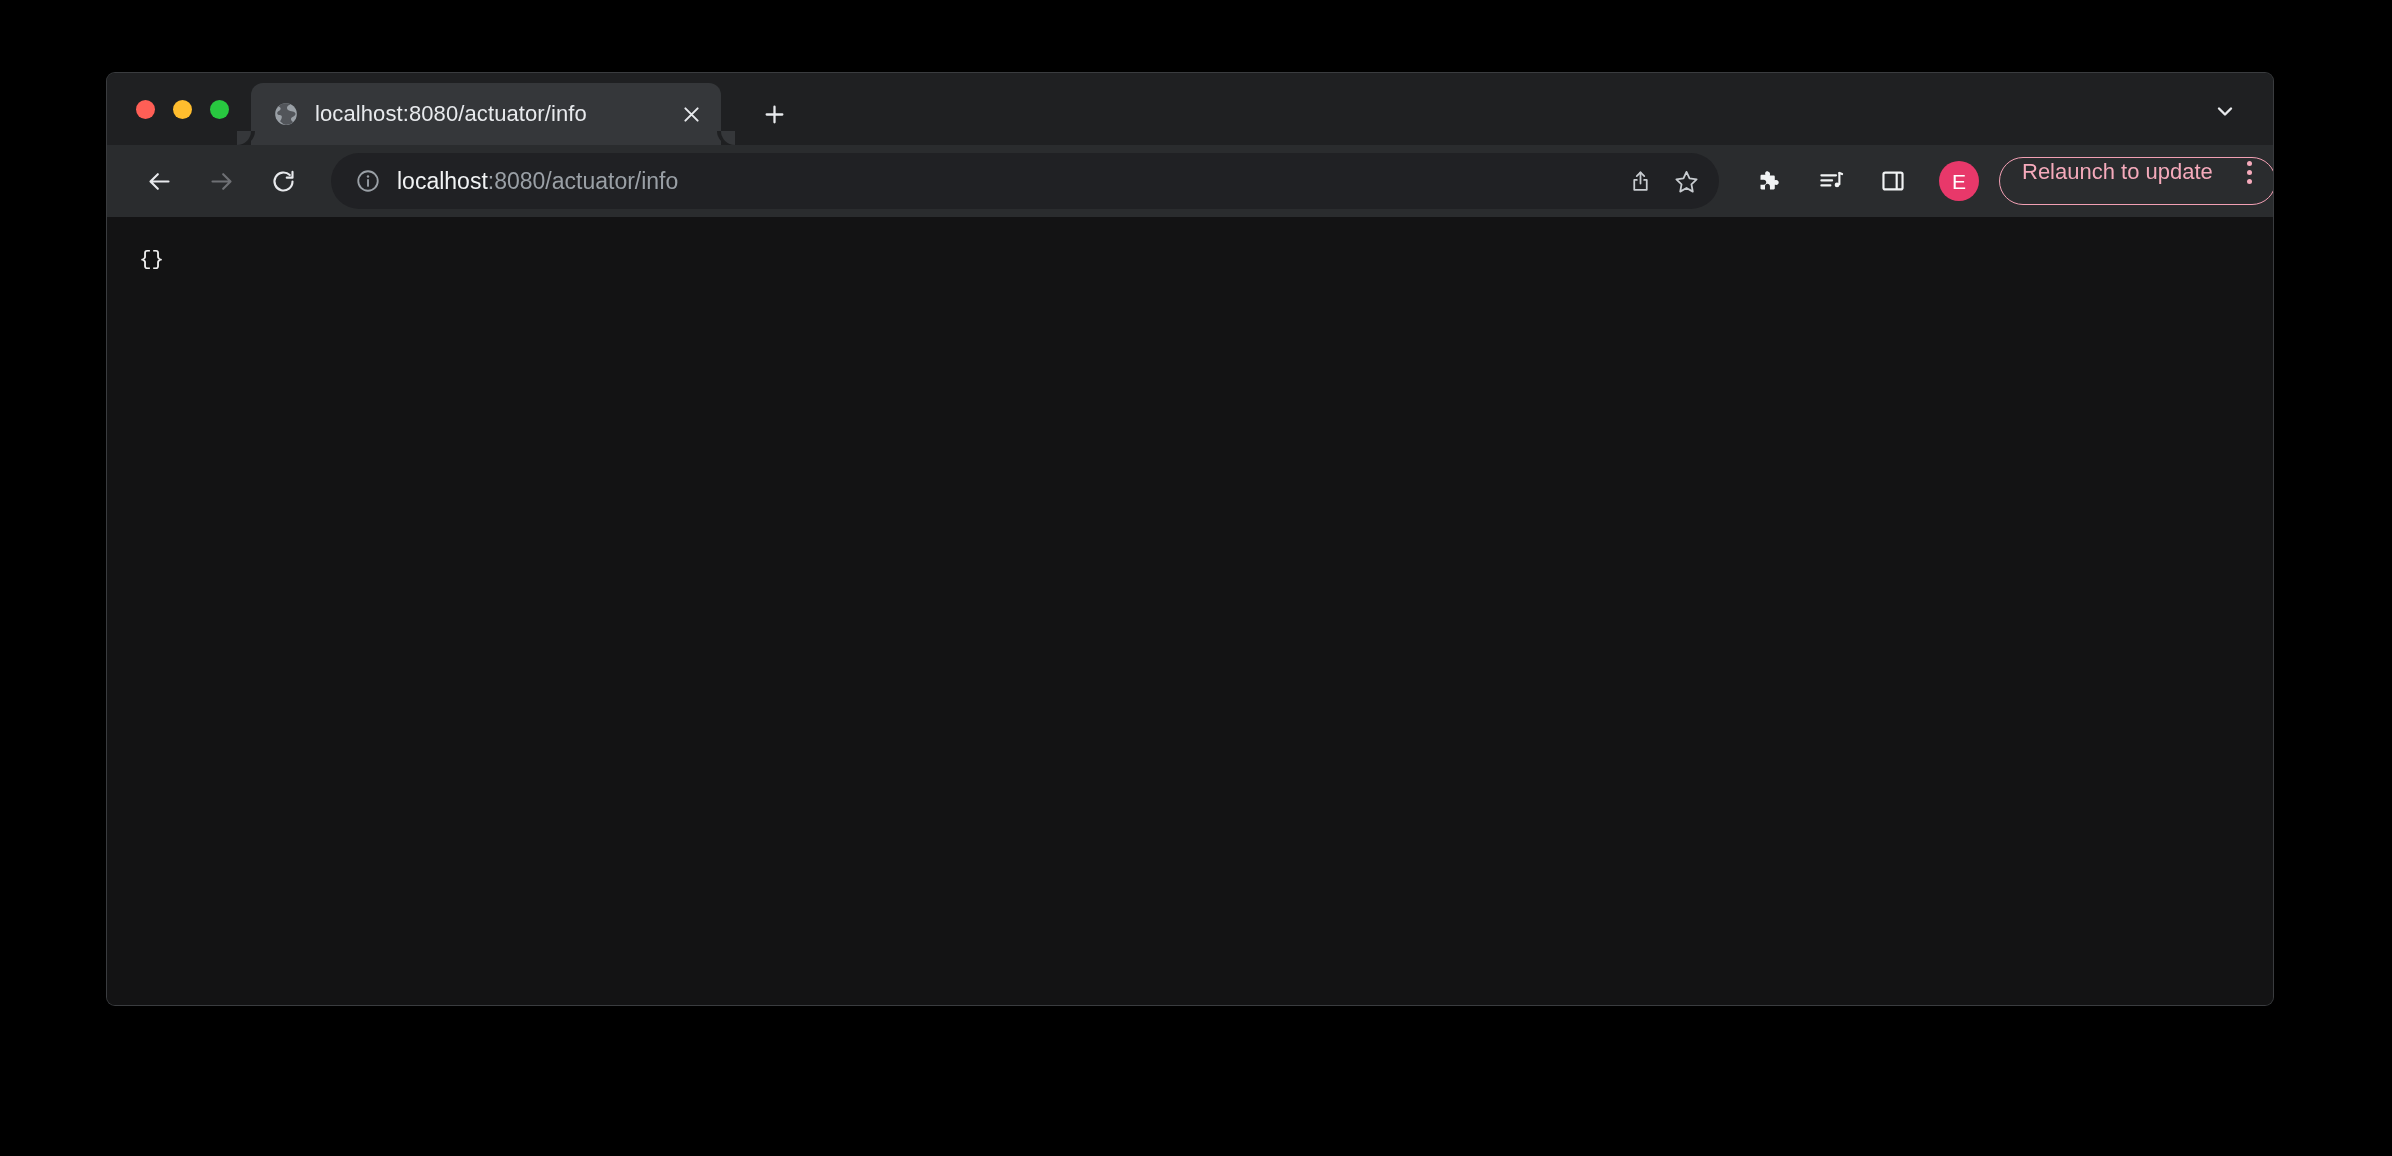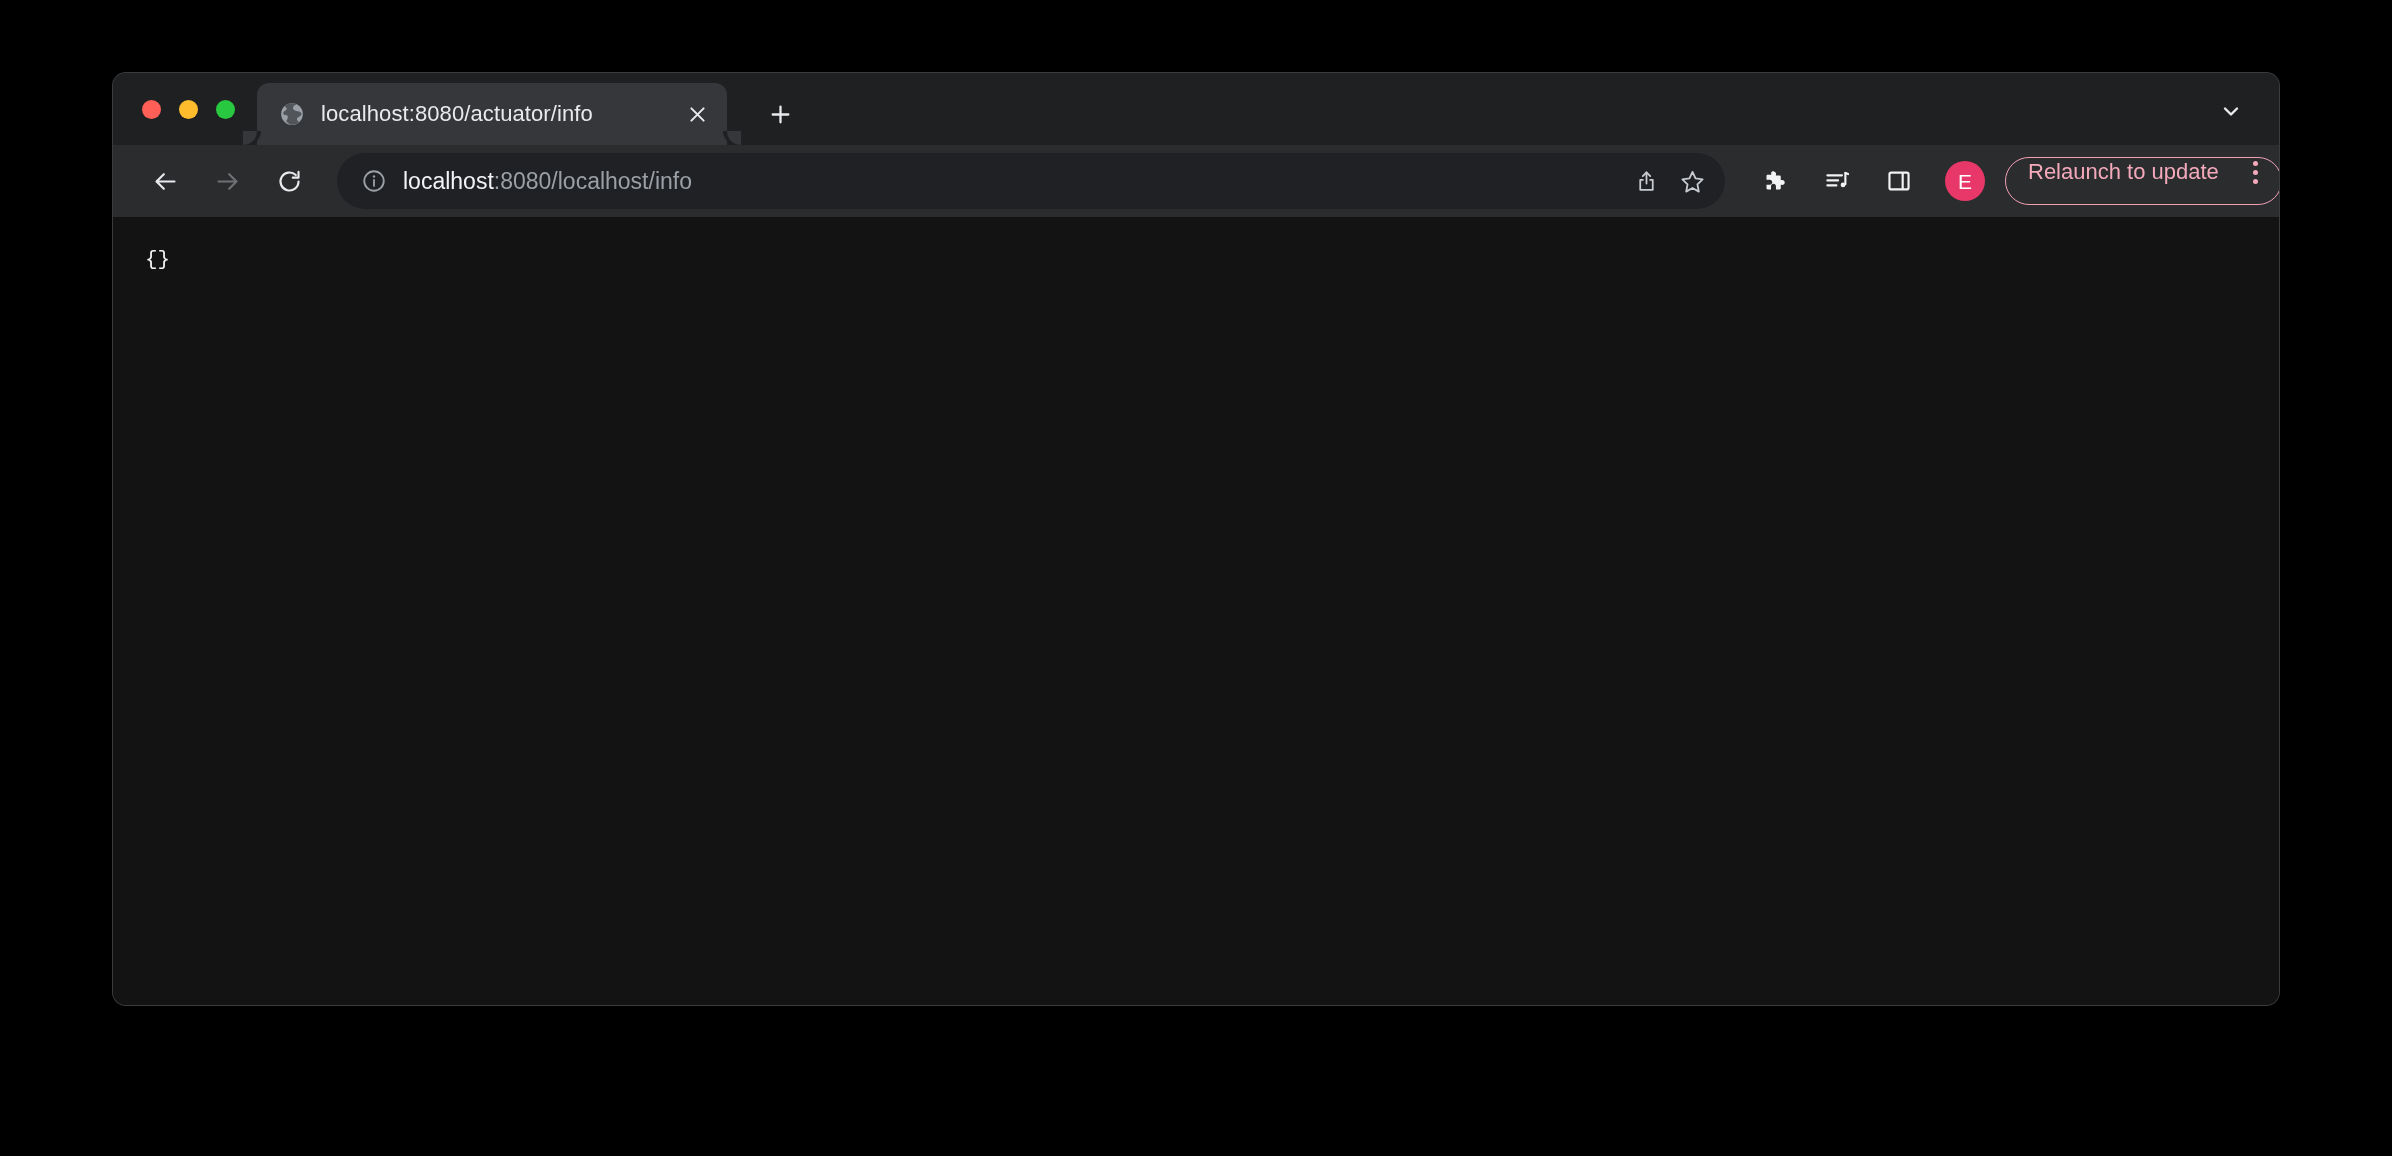--- a/index.html
+++ b/index.html
@@ -8,26 +8,26 @@
     width: 2392px;
     height: 1156px;
     background: #000000;
     font-family: "Liberation Sans", sans-serif;
     overflow: hidden;
   }
 
   
   #browser-window {
     position: absolute;
-    left: 113px;
+    left: 107px;
     top: 73px;
     width: 2166px;
     height: 932px;
     background: #1f2022;
-    border-radius: 13px;
+    border-radius: 8px;
     overflow: hidden;
     box-shadow: 0 0 0 1px #3a3c3f;
   }
 
   
   #tab-strip {
     position: relative;
     height: 72px;
     background: #1f2022;
     display: flex;
@@ -300,21 +300,21 @@
     </div>
 
     <div id="omnibox">
       <span id="site-info-button">
         <svg viewBox="0 0 24 24" width="26" height="26" fill="none" stroke="currentColor" stroke-width="1.7">
           <circle cx="12" cy="12" r="9"></circle>
           <path d="M12 11 V16.5" stroke-linecap="round"></path>
           <circle cx="12" cy="7.8" r="1.1" fill="currentColor" stroke="none"></circle>
         </svg>
       </span>
-      <span id="url-text"><span class="host">localhost</span><span class="rest">:8080/localhost/info</span></span>
+      <span id="url-text"><span class="host">localhost</span><span class="rest">:8080/actuator/info</span></span>
       <span class="omni-btn">
         <svg viewBox="0 0 24 24" width="25" height="25" fill="none" stroke="currentColor" stroke-width="1.7" stroke-linecap="round" stroke-linejoin="round">
           <path d="M8.5 10.5 H6 V20 H18 V10.5 H15.5"></path>
           <path d="M12 3.2 V14"></path>
           <path d="M8.4 6.8 L12 3.2 L15.6 6.8"></path>
         </svg>
       </span>
       <span class="omni-btn">
         <svg viewBox="0 0 24 24" width="27" height="27" fill="none" stroke="currentColor" stroke-width="1.6" stroke-linejoin="round">
           <path d="M12 3.4 L14.7 9.3 L21 10.1 L16.4 14.5 L17.6 21 L12 17.8 L6.4 21 L7.6 14.5 L3 10.1 L9.3 9.3 Z"></path>

